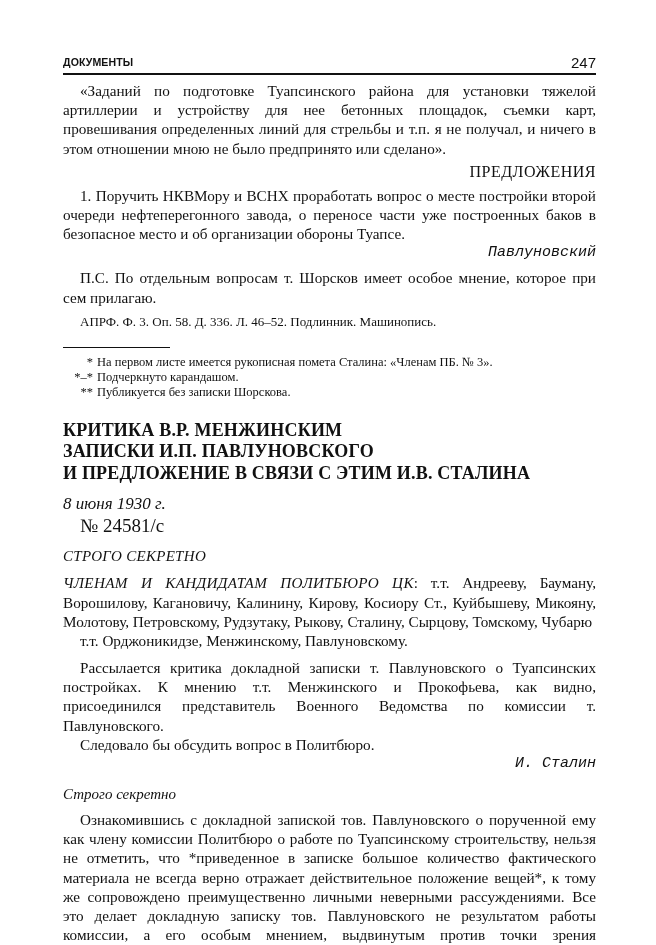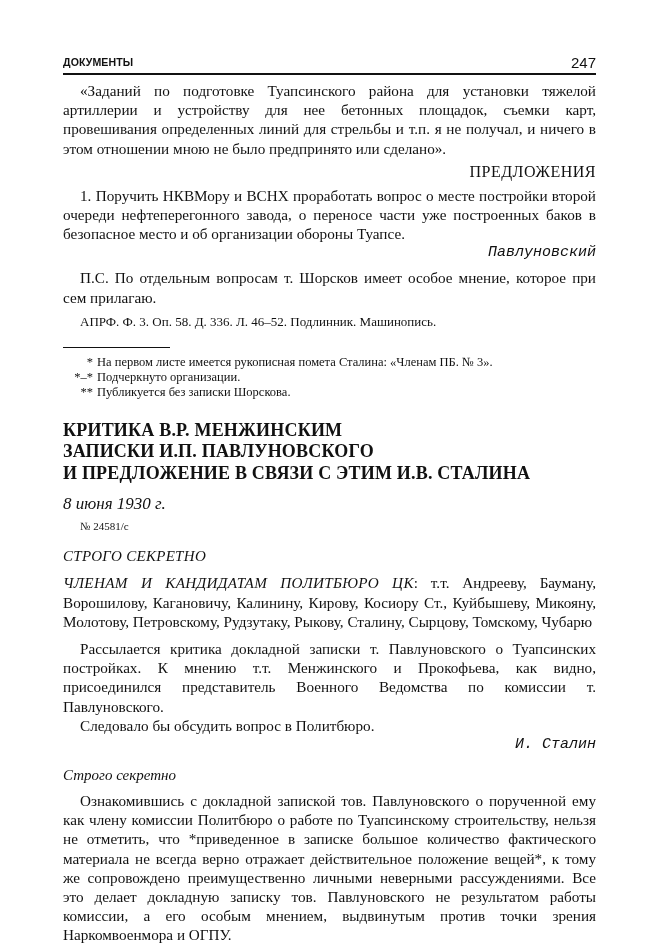--- a/index.html
+++ b/index.html
@@ -31,21 +31,21 @@
     .section-head { text-align: right; font-size: 16px; letter-spacing: 0.5px; margin-top: 4px; line-height: 20px; }
     .sig { text-align: right; font-style: italic; font-size: 15px; line-height: 19px; font-family: Liberation Mono, monospace; }
     .archive { font-size: 13px; line-height: 17px; text-indent: 17px; margin-top: 6px; }
     .fn-rule { width: 107px; border-top: 1.5px solid #111; margin-top: 17px; }
     .footnotes { margin-top: 7px; font-size: 12.5px; line-height: 15px; }
     .footnotes .fn { display: flex; }
     .footnotes .mark { width: 30px; text-align: right; padding-right: 4px; flex-shrink: 0; }
     .doc-title { margin-top: 20px; font-weight: bold; font-size: 18px; line-height: 21.5px; letter-spacing: 0.2px; }
     .doc-title .num { padding-left: 17px; }
     .date { font-style: italic; font-size: 17px; margin-top: 11px; line-height: 18px; }
-    .regno { font-size: 11px; margin-top: 4px; line-height: 18px; padding-left: 17px; }
+    .regno { font-size: 19px; margin-top: 4px; line-height: 18px; padding-left: 17px; }
     .secret-caps { font-style: italic; font-size: 15px; margin-top: 12px; line-height: 19px; letter-spacing: 0.3px; }
     .addressees { margin-top: 7px; }
     .addressees .lead { font-style: italic; letter-spacing: 0.3px; }
     .cc { padding-left: 17px; font-size: 15.2px; line-height: 19px; }
     .secret-small { font-style: italic; font-size: 15px; margin-top: 12px; line-height: 19px; }
   </style>
 </head>
 <body>
 
 <div class="page">
@@ -65,40 +65,41 @@
   <p class="archive">АПРФ. Ф. 3. Оп. 58. Д. 336. Л. 46–52. Подлинник. Машинопись.</p>
 
   <div class="fn-rule"></div>
   <div class="footnotes">
     <div class="fn">
       <span class="mark">*</span>
       <span>На первом листе имеется рукописная помета Сталина: «Членам ПБ. № 3».</span>
     </div>
     <div class="fn">
       <span class="mark">*–*</span>
-      <span>Подчеркнуто организации.</span>
+      <span>Подчеркнуто карандашом.</span>
     </div>
     <div class="fn">
       <span class="mark">**</span>
       <span>Публикуется без записки Шорскова.</span>
     </div>
   </div>
 
   <div class="doc-title">
     <div>КРИТИКА В.Р. МЕНЖИНСКИМ</div>
     <div>ЗАПИСКИ И.П. ПАВЛУНОВСКОГО</div>
     <div>И ПРЕДЛОЖЕНИЕ В СВЯЗИ С ЭТИМ И.В. СТАЛИНА</div>
   </div>
 
   <div class="date">8 июня 1930 г.</div>
   <div class="regno">№ 24581/с</div>
 
   <div class="secret-caps">СТРОГО СЕКРЕТНО</div>
 
   <p class="addressees"><span class="lead">ЧЛЕНАМ И КАНДИДАТАМ ПОЛИТБЮРО ЦК</span><span>: т.т. Андрееву, Бауману, Ворошилову, Кагановичу, Калинину, Кирову, Косиору Ст., Куйбышеву, Микояну, Молотову, Петровскому, Рудзутаку, Рыкову, Сталину, Сырцову, Томскому, Чубарю</span></p>
+  <div class="cc">т.т. Орджоникидзе, Менжинскому, Павлуновскому.</div>
 
   <p class="indent mt8">Рассылается критика докладной записки т. Павлуновского о Туапсинских постройках. К мнению т.т. Менжинского и Прокофьева, как видно, присоединился представитель Военного Ведомства по комиссии т. Павлуновского.</p>
   <p class="indent">Следовало бы обсудить вопрос в Политбюро.</p>
   <div class="sig">И. Сталин</div>
 
   <div class="secret-small">Строго секретно</div>
 
   <p class="indent mt6">Ознакомившись с докладной запиской тов. Павлуновского о порученной ему как члену комиссии Политбюро о работе по Туапсинскому строительству, нельзя не отметить, что *приведенное в записке большое количество фактического материала не всегда верно отражает действительное положение вещей*, к тому же сопровождено преимущественно личными неверными рассуждениями. Все это делает докладную записку тов. Павлуновского не результатом работы комиссии, а его особым мнением, выдвинутым против точки зрения Наркомвоенмора и ОГПУ.</p>
 
 </div>

